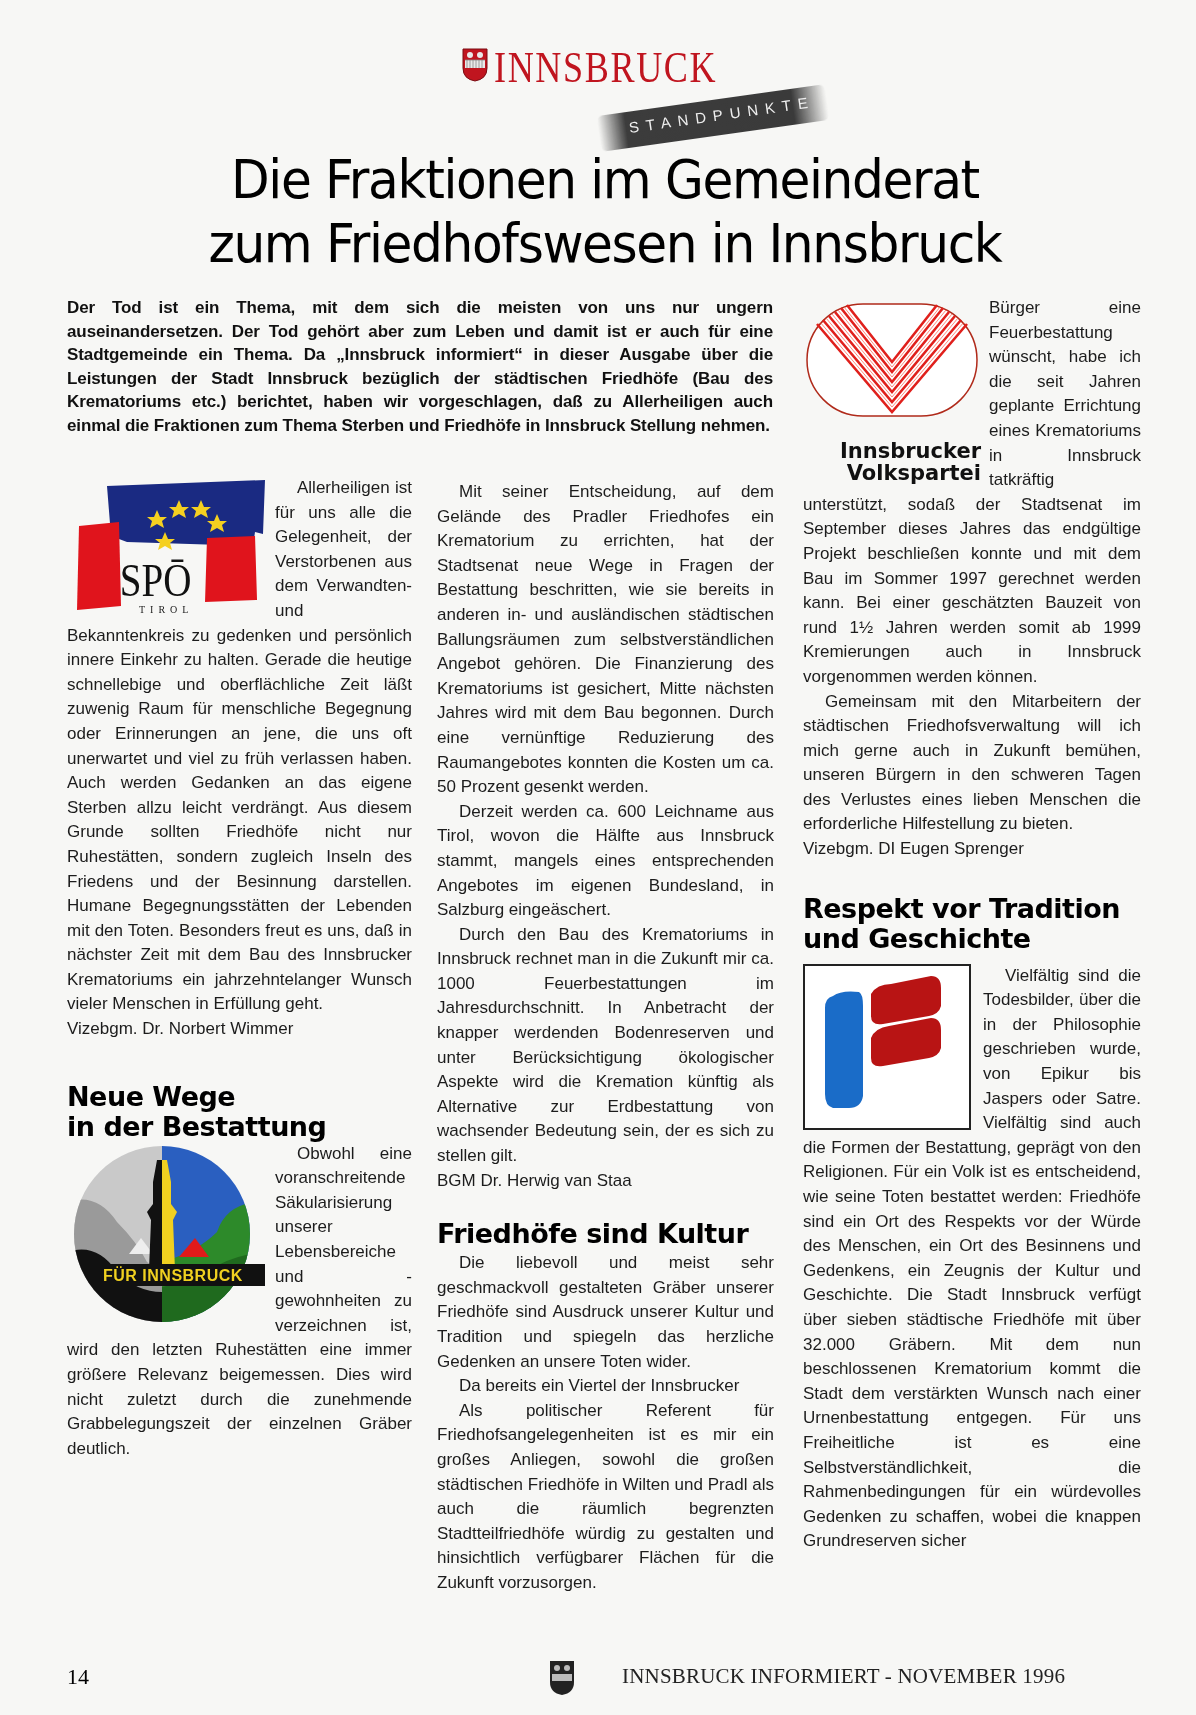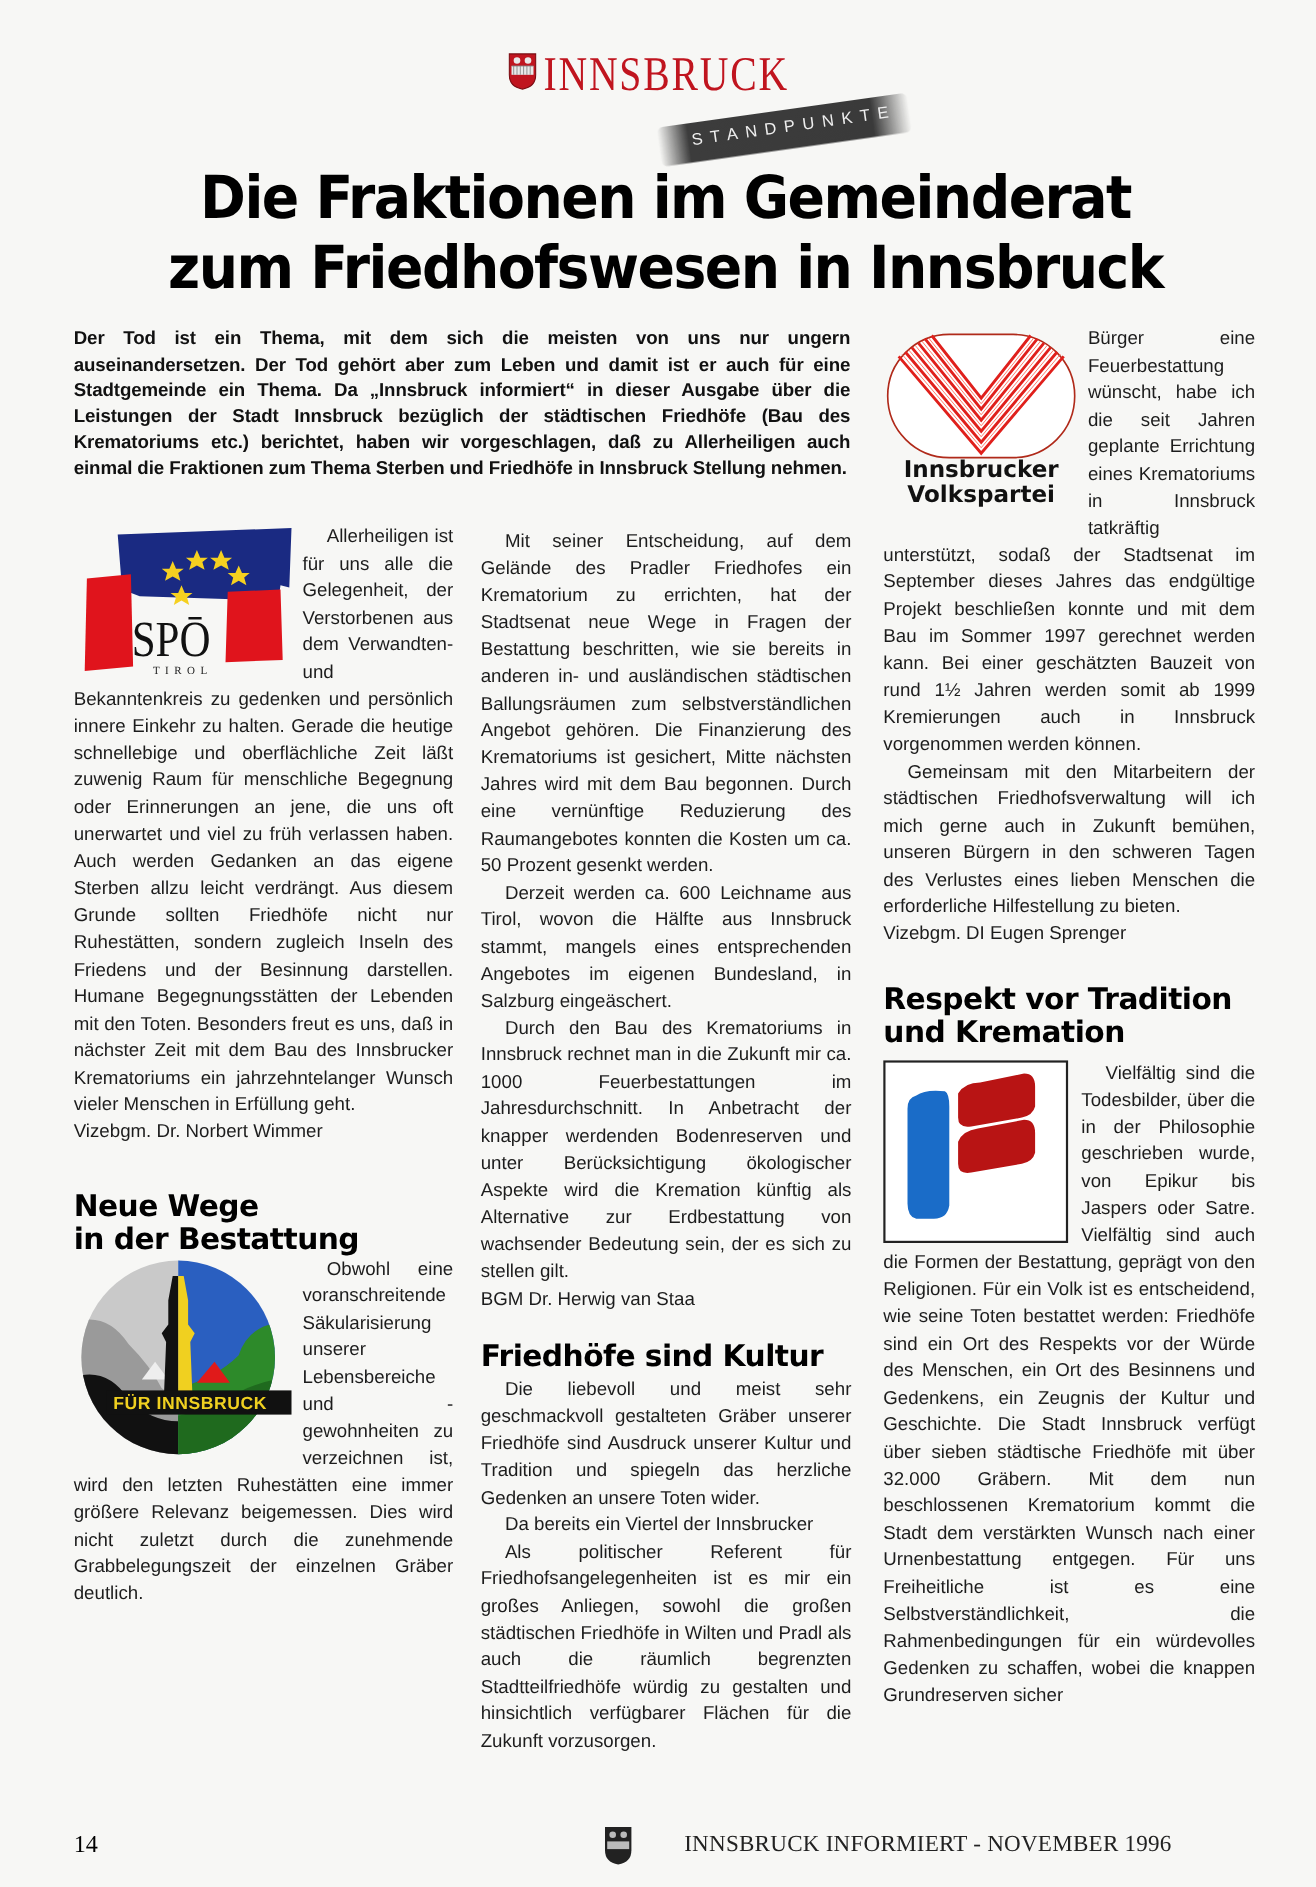--- a/index.html
+++ b/index.html
@@ -10,43 +10,43 @@
   .masthead .crest { position: absolute; left: 4px; top: 8px; width: 26px; height: 34px; }
   .masthead .brand { position: absolute; left: 36px; top: 2px; font-family: "Liberation Serif", serif;
     font-size: 44px; color: #c0151f; letter-spacing: 2px; transform: scaleX(0.82); transform-origin: left top; white-space: nowrap; }
   .masthead .smear { position: absolute; left: 140px; top: 60px; width: 230px; height: 36px;
     background: linear-gradient(90deg, rgba(60,60,60,0) 0%, #3c3c3c 12%, #3a3a3a 85%, rgba(60,60,60,0) 100%);
     transform: rotate(-8deg); border-radius: 6px; filter: blur(0.6px); }
   .masthead .stand { position: absolute; left: 170px; top: 66px; font-family: "Liberation Sans", sans-serif;
     font-size: 15px; color: #eeeeee; letter-spacing: 7px; transform: rotate(-8deg); white-space: nowrap; }
 
   .headline { position: absolute; left: 60px; top: 148px; width: 1090px; text-align: center;
-    font-family: "DejaVu Sans", sans-serif; font-weight: bold; font-size: 54px; line-height: 64px;
+    font-family: "DejaVu Sans", sans-serif; font-weight: normal; font-size: 54px; line-height: 64px;
     color: #000; letter-spacing: -1.5px; }
   .headline div { transform: scaleX(0.93); white-space: nowrap; }
 
   .intro { position: absolute; left: 67px; top: 296px; width: 706px; font-size: 17px; line-height: 23.5px;
     font-weight: bold; text-align: justify; color: #111; letter-spacing: -0.1px; }
 
   .col { position: absolute; font-size: 17px; line-height: 24.6px; text-align: justify; color: #1c1c1c; }
   .col p { text-indent: 0; }
   .col p.ind { text-indent: 22px; }
   .col .sig { }
   .col1 { left: 67px; width: 345px; }
   .col2 { left: 437px; width: 337px; }
   .col3 { left: 803px; width: 338px; }
 
   .sec-h { font-family: "DejaVu Sans", sans-serif; font-weight: bold; font-size: 27px; line-height: 30px;
     color: #000; letter-spacing: -0.5px; text-align: left; }
 
   .float-l { float: left; margin-right: 8px; }
   .spo-logo { width: 200px; height: 145px; position: relative; }
   .vp-logo { width: 178px; height: 185px; position: relative; text-align: center; }
-  .vp-logo .name { position: absolute; left: 0; right: 0; top: 120px; font-family: "DejaVu Sans", sans-serif;
-    font-weight: bold; font-size: 21px; line-height: 22px; color: #111; }
+  .vp-logo .name { position: absolute; left: 0; right: 0; top: 144px; font-family: "DejaVu Sans", sans-serif;
+    font-weight: bold; font-size: 21px; line-height: 22px; color: #111; text-align: right; }
   .fi-logo { width: 168px; height: 166px; border: 2px solid #222; position: relative; background: #fff; margin-right: 12px; }
   .fur-logo { width: 200px; height: 185px; position: relative; }
 
   .footer { position: absolute; left: 67px; top: 1660px; width: 1075px; height: 40px; font-family: "Liberation Serif", serif; }
   .footer .pg { position: absolute; left: 0; top: 4px; font-size: 22px; color: #000000; }
   .footer .crest-s { position: absolute; left: 482px; top: 0; width: 26px; height: 36px; }
   .footer .pub { position: absolute; left: 555px; top: 4px; font-size: 21px; color: #222; letter-spacing: 0.2px; white-space: nowrap; }
 </style>
 </head>
 <body>
@@ -157,21 +157,21 @@
       <span>Innsbrucker</span><br>
       <span>Volkspartei</span>
     </div>
   </div>
   <p>Bürger eine Feuerbestattung wünscht, habe ich die seit Jahren geplante Errichtung eines Krematoriums in Innsbruck tatkräftig unterstützt, sodaß der Stadtsenat im September dieses Jahres das endgültige Projekt beschließen konnte und mit dem Bau im Sommer 1997 gerechnet werden kann. Bei einer geschätzten Bauzeit von rund 1½ Jahren werden somit ab 1999 Kremierungen auch in Innsbruck vorgenommen werden können.</p>
   <p class="ind">Gemeinsam mit den Mitarbeitern der städtischen Friedhofsverwaltung will ich mich gerne auch in Zukunft bemühen, unseren Bürgern in den schweren Tagen des Verlustes eines lieben Menschen die erforderliche Hilfestellung zu bieten.</p>
   <p class="sig">Vizebgm. DI Eugen Sprenger</p>
 
   <h2 class="sec-h" style="margin-top:32px; margin-bottom:10px;">
     <span>Respekt vor Tradition</span><br>
-    <span>und Kremation</span>
+    <span>und Geschichte</span>
   </h2>
   <div class="float-l fi-logo">
     <svg width="164" height="162" viewBox="0 0 164 162">
       <path d="M28 30 Q36 24 54 26 Q58 28 58 40 L58 130 Q56 142 44 142 L28 142 Q20 140 20 128 L20 42 Q20 32 28 30 Z" fill="#1a6cc8"></path>
       <path d="M66 28 Q72 18 86 18 L126 10 Q136 10 136 22 L136 40 Q134 48 124 50 L78 58 Q66 60 66 50 Z" fill="#b81414"></path>
       <path d="M66 72 Q70 62 84 60 L126 52 Q136 52 136 64 L136 82 Q134 90 124 92 L78 100 Q66 102 66 92 Z" fill="#b81414"></path>
     </svg>
   </div>
   <p class="ind">Vielfältig sind die Todesbilder, über die in der Philosophie geschrieben wurde, von Epikur bis Jaspers oder Satre. Vielfältig sind auch die Formen der Bestattung, geprägt von den Religionen. Für ein Volk ist es entscheidend, wie seine Toten bestattet werden: Friedhöfe sind ein Ort des Respekts vor der Würde des Menschen, ein Ort des Besinnens und Gedenkens, ein Zeugnis der Kultur und Geschichte. Die Stadt Innsbruck verfügt über sieben städtische Friedhöfe mit über 32.000 Gräbern. Mit dem nun beschlossenen Krematorium kommt die Stadt dem verstärkten Wunsch nach einer Urnenbestattung entgegen. Für uns Freiheitliche ist es eine Selbstverständlichkeit, die Rahmenbedingungen für ein würdevolles Gedenken zu schaffen, wobei die knappen Grundreserven sicher</p>
 </div>

